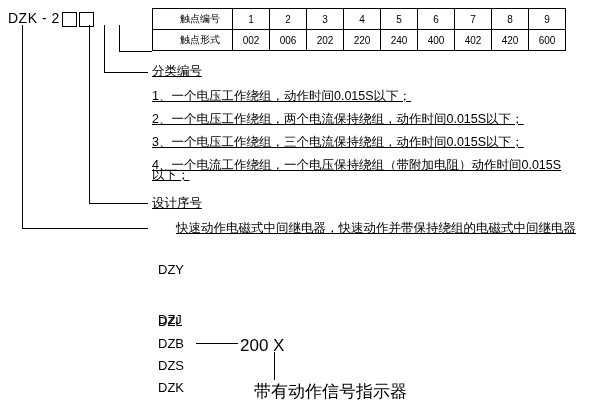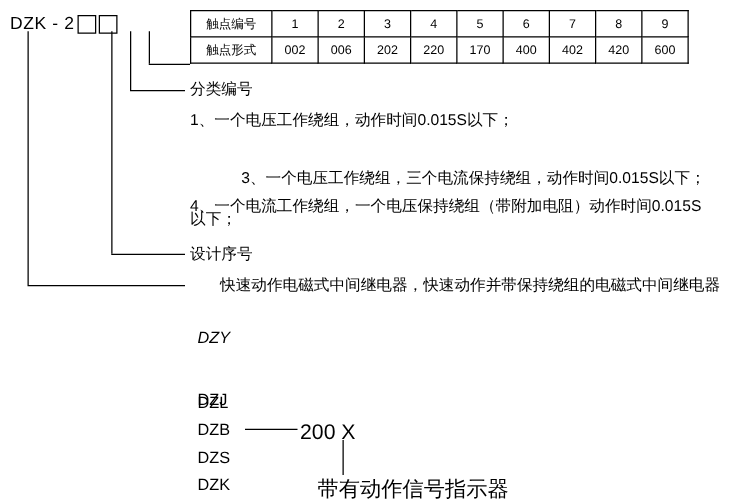--- a/index.html
+++ b/index.html
@@ -47,21 +47,21 @@
     font-size: 10px;
   }
   .contact-table td {
     border: 1px solid #000;
     text-align: center;
     padding: 3px 1px;
     height: 14px;
   }
   .contact-table td.hdr {
     width: 58px;
-    padding-left: 3px;
+    padding-left: 18px;
     padding-right: 3px;
     white-space: nowrap;
   }
   .contact-table td.cell {
     width: 34px;
   }
 
   
   .vline {
     position: absolute;
@@ -73,20 +73,21 @@
     height: 1px;
     background: #000;
   }
 
   
   .note {
     position: absolute;
     font-size: 12.5px;
     white-space: nowrap;
     line-height: 1.25;
+    text-decoration: underline;
   }
 
   
   .legend-item {
     position: absolute;
     font-size: 13px;
     white-space: nowrap;
   }
   .legend-val {
     position: absolute;
@@ -116,21 +117,21 @@
       <td class="cell">7</td>
       <td class="cell">8</td>
       <td class="cell">9</td>
     </tr>
     <tr>
       <td class="hdr">触点形式</td>
       <td class="cell">002</td>
       <td class="cell">006</td>
       <td class="cell">202</td>
       <td class="cell">220</td>
-      <td class="cell">170</td>
+      <td class="cell">240</td>
       <td class="cell">400</td>
       <td class="cell">402</td>
       <td class="cell">420</td>
       <td class="cell">600</td>
     </tr>
   </tbody>
     </table>
 
   <div class="vline" style="left:119px; top:25px; height:26px;"></div>
   <div class="hline" style="left:119px; top:51px; width:33px;"></div>
@@ -139,27 +140,28 @@
   <div class="hline" style="left:104px; top:72px; width:44px;"></div>
 
   <div class="vline" style="left:89px; top:25px; height:178px;"></div>
   <div class="hline" style="left:89px; top:203px; width:59px;"></div>
 
   <div class="vline" style="left:22px; top:25px; height:203px;"></div>
   <div class="hline" style="left:22px; top:228px; width:126px;"></div>
 
   <div class="note" style="left:152px; top:64px;">分类编号</div>
   <div class="note" style="left:152px; top:89px;">1、一个电压工作绕组，动作时间0.015S以下；</div>
-  <div class="note" style="left:152px; top:135px;margin-left:41px;">3、一个电压工作绕组，三个电流保持绕组，动作时间0.015S以下；</div>
+  <div class="note" style="left:152px; top:112px;">2、一个电压工作绕组，两个电流保持绕组，动作时间0.015S以下；</div>
+  <div class="note" style="left:152px; top:135px;">3、一个电压工作绕组，三个电流保持绕组，动作时间0.015S以下；</div>
   <div class="note" style="left:152px; top:158px;text-align:center;">4、一个电流工作绕组，一个电压保持绕组（带附加电阻）动作时间0.015S</div>
   <div class="note" style="left:152px; top:168px;">以下；</div>
   <div class="note" style="left:152px; top:196px;">设计序号</div>
   <div class="note" style="left:152px; top:221px;margin-left:24px;">快速动作电磁式中间继电器，快速动作并带保持绕组的电磁式中间继电器</div>
 
-  <div class="legend-item" style="left:158px; top:262px;font-style:italic;">DZY</div>
+  <div class="legend-item" style="left:158px; top:262px;">DZY</div>
   <div class="legend-item" style="left:158px; top:287px;margin-top:27px;">DZL</div>
   <div class="legend-item" style="left:158px; top:312px;">DZJ</div>
   <div class="legend-item" style="left:158px; top:336px;">DZB</div>
   <div class="legend-item" style="left:158px; top:358px;">DZS</div>
   <div class="legend-item" style="left:158px; top:380px;">DZK</div>
 
   <div class="hline" style="left:196px; top:343px; width:42px;"></div>
   <div class="legend-val" style="left:240px; top:336px;">200  X</div>
 
   <div class="vline" style="left:274px; top:352px; height:28px;"></div>

